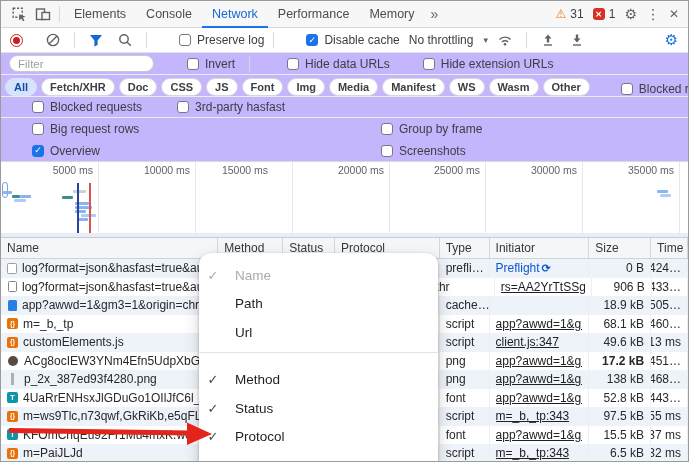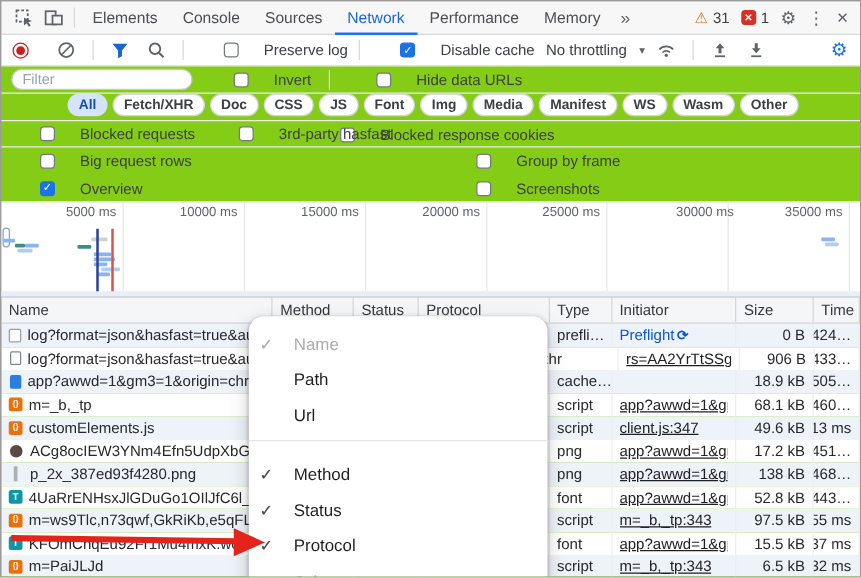--- a/index.html
+++ b/index.html
@@ -1,19 +1,19 @@
 <!DOCTYPE html>
 <html><head>
 <meta charset="utf-8">
 <style>
   * { box-sizing: border-box; margin: 0; padding: 0; }
   html,body { background:#fff; }
   body { font-family:"Liberation Sans", sans-serif; }
   #app{ position:relative; width:689px; height:462px; border:1px solid #9b9b9b;
-        background:#84cc16; overflow:hidden; color:#202124; font-size:12px; }
+        background:#c4b5fd; overflow:hidden; color:#202124; font-size:12px; }
 
   
   .tabbar{ height:27px; display:flex; align-items:center; background:#f7f7f8;
            border-bottom:1px solid #d5d8dc; padding-left:6px; }
   .tbicon{ width:24px; height:22px; display:flex; align-items:center; justify-content:center; color:#5f6368; }
   .tb-divider{ width:1px; height:16px; background:#d5d8dc; margin:0 4px; }
   .tab{ padding:0 10px; height:27px; line-height:26px; font-size:12.5px; color:#4a4d51; cursor:default; white-space:nowrap; }
   .tab.sel{ color:#1967d2; box-shadow: inset 0 -2px 0 #1a73e8; }
   .more-tabs{ font-size:14px; color:#5f6368; padding:0 6px; }
   .tab-right{ margin-left:auto; display:flex; align-items:center; gap:9px; padding-right:9px; }
@@ -28,37 +28,37 @@
   .nettoolbar{ height:25px; display:flex; align-items:center; gap:5px; padding-left:9px;
                border-bottom:1px solid #e2e4e7; background:#fff; }
   .rec{ width:13px; height:13px; border-radius:50%; border:1.6px solid #c5221f;
         display:flex; align-items:center; justify-content:center; }
   .rec i{ display:block; width:7px; height:7px; border-radius:50%; background:#c5221f; }
   .select{ display:flex; align-items:center; gap:10px; color:#3c4043; margin-left:4px; }
   .select .caret{ font-size:9px; color:#5f6368; }
   .blue-gear{ margin-left:auto; padding-right:10px; color:#1a73e8; font-size:15px; }
 
   
-  .cbwrap{ display:inline-flex; align-items:center; gap:20px; white-space:nowrap;padding-left:23px; }
+  .cbwrap{ display:inline-flex; align-items:center; gap:6px; white-space:nowrap;padding-left:23px; }
   .cbx{ width:12px; height:12px; border:1.4px solid #747a80; border-radius:3px; background:#fff;
         display:inline-flex; align-items:center; justify-content:center;
         font-size:9px; color:#fff; line-height:1; flex:none; }
   .cbx.on{ background:#1a73e8; border-color:#1a73e8; }
   .cbl{ color:#3c4043; }
 
   
   .filterbar{ height:22px; display:flex; align-items:center; gap:10px; padding-left:8px;
               border-bottom:1px solid #ececec; }
   .filter-input{ width:145px; height:17px; border:1px solid #c7c9cc; border-radius:9px;
                  padding:0 8px; font-size:11.5px; font-family:inherit; color:#202124; outline:none; }
   .filter-input::placeholder{ color:#9aa0a6; }
 
   
-  .pillbar{ height:22px; display:flex; align-items:center; gap:4px; padding-left:4px;
-            border-bottom:1px solid #ececec;flex-direction:column; }
+  .pillbar{ height:22px; display:flex; align-items:flex-end; gap:4px; padding-left:4px;
+            border-bottom:1px solid #ececec; }
   .pill{ font-size:11px; font-weight:bold; color:#3c4043; background:#fff; border:1px solid #d5d7da;
          border-radius:9px; padding:2px 8px; line-height:1.1; white-space:nowrap; font-family:inherit; }
   .pill.active{ background:#d5e3fc; border-color:#d5e3fc; color:#174ea6; }
   .pill-gap{ width:8px; }
 
   
   .optrow{ position:relative; display:flex; align-items:center; padding-left:8px; gap:12px; }
   .optrow.r1{ height:21px; border-bottom:1px solid #ececec; }
   .optrow.r2{ height:22px; }
   .optrow.r3{ height:21px; }
@@ -129,21 +129,20 @@
     <span class="tbicon">
       <svg width="16" height="15" viewBox="0 0 16 15">
         <rect x="1.5" y="2" width="8" height="10.5" fill="none" stroke="#5f6368" stroke-width="1.4"></rect>
         <rect x="7" y="5.5" width="7.5" height="7" fill="#f7f7f8" stroke="#5f6368" stroke-width="1.4"></rect>
       </svg>
     </span>
     <span class="tb-divider"></span>
     <div style="display:flex">
         <div class="tab">Elements</div>
         <div class="tab">Console</div>
-        <div class="tab">Sources</div>
         <div class="tab sel">Network</div>
         <div class="tab">Performance</div>
         <div class="tab">Memory</div>
       </div>
     <span class="more-tabs">»</span>
     <div class="tab-right">
       <span class="warn-group">
         <span class="warn-tri">⚠</span>
         <span class="count">31</span>
       </span>
@@ -220,20 +219,24 @@
   <div class="filterbar">
     <input class="filter-input" placeholder="Filter" style="">
     <span class="cbwrap">
         <span class="cbx"></span>
         <span class="cbl">Invert</span>
       </span>
     <span class="tb-divider"></span>
     <span class="cbwrap">
         <span class="cbx"></span>
         <span class="cbl">Hide data URLs</span>
+      </span>
+    <span class="cbwrap">
+        <span class="cbx"></span>
+        <span class="cbl">Hide extension URLs</span>
       </span>
   </div>
 
   <div class="pillbar">
     <span style="display:flex;gap:4px">
         <button class="pill active">All</button>
         <button class="pill">Fetch/XHR</button>
         <button class="pill">Doc</button>
         <button class="pill">CSS</button>
         <button class="pill">JS</button>
@@ -284,27 +287,27 @@
   </div>
 
   <div class="overview">
     <span class="ov-handle"></span>
     <div id="ov-body">
         <span class="ov-grid" style="left: 97px;"></span>
         <span class="ov-label" style="right: 595px;">5000 ms</span>
         <span class="ov-grid" style="left: 194px;"></span>
         <span class="ov-label" style="right: 498px;">10000 ms</span>
         <span class="ov-grid" style="left: 291px;"></span>
-        <span class="ov-label" style="right: 401px;">15000 ms</span>
+        <span class="ov-label" style="right: 420px;">15000 ms</span>
         <span class="ov-grid" style="left: 388px;"></span>
         <span class="ov-label" style="right: 304px;">20000 ms</span>
         <span class="ov-grid" style="left: 484px;"></span>
         <span class="ov-label" style="right: 208px;">25000 ms</span>
         <span class="ov-grid" style="left: 581px;"></span>
-        <span class="ov-label" style="right: 101px;">30000 ms</span>
+        <span class="ov-label" style="right: 111px;">30000 ms</span>
         <span class="ov-grid" style="left: 678px;"></span>
         <span class="ov-label" style="right: 14px;">35000 ms</span>
         <span class="ov-bar" style="left: 2px; top: 29px; width: 9px; height: 3px; background: rgb(138, 180, 241);"></span>
         <span class="ov-bar" style="left: 11px; top: 33px; width: 8px; height: 3px; background: rgb(61, 142, 133);"></span>
         <span class="ov-bar" style="left: 19px; top: 33px; width: 11px; height: 3px; background: rgb(138, 180, 241);"></span>
         <span class="ov-bar" style="left: 13px; top: 37px; width: 12px; height: 3px; background: rgb(174, 203, 250);"></span>
         <span class="ov-bar" style="left: 72px; top: 28px; width: 13px; height: 3px; background: rgb(208, 208, 208);"></span>
         <span class="ov-bar" style="left: 61px; top: 34px; width: 11px; height: 3px; background: rgb(61, 142, 133);"></span>
         <span class="ov-bar" style="left: 74px; top: 40px; width: 14px; height: 3px; background: rgb(138, 180, 241);"></span>
         <span class="ov-bar" style="left: 74px; top: 44px; width: 17px; height: 3px; background: rgb(138, 180, 241);"></span>
@@ -412,21 +415,21 @@
             <span class="ic image-circle"></span>
             <span style="overflow: hidden; white-space: nowrap;">ACg8ocIEW3YNm4Efn5UdpXbG_s</span>
           </div>
           <div class="td" style="width: 65px;"></div>
           <div class="td" style="width: 52px;"></div>
           <div class="td" style="width: 105px;"></div>
           <div class="td" style="width: 50px;">png</div>
           <div class="td" style="width: 100px;">
             <span class="link">app?awwd=1&amp;gm3=</span>
           </div>
-          <div class="td right" style="width: 62px;">17.2 kB</div>
+          <div class="td right" style="width: 62px; font-weight: bold;">17.2 kB</div>
           <div class="td right" style="width: 37px;">451…</div>
         </div>
         <div class="trow stripe">
           <div class="td" style="width: 218px;">
             <span class="ic image-slim"></span>
             <span style="overflow: hidden; white-space: nowrap;">p_2x_387ed93f4280.png</span>
           </div>
           <div class="td" style="width: 65px;"></div>
           <div class="td" style="width: 52px;"></div>
           <div class="td" style="width: 105px;"></div>

